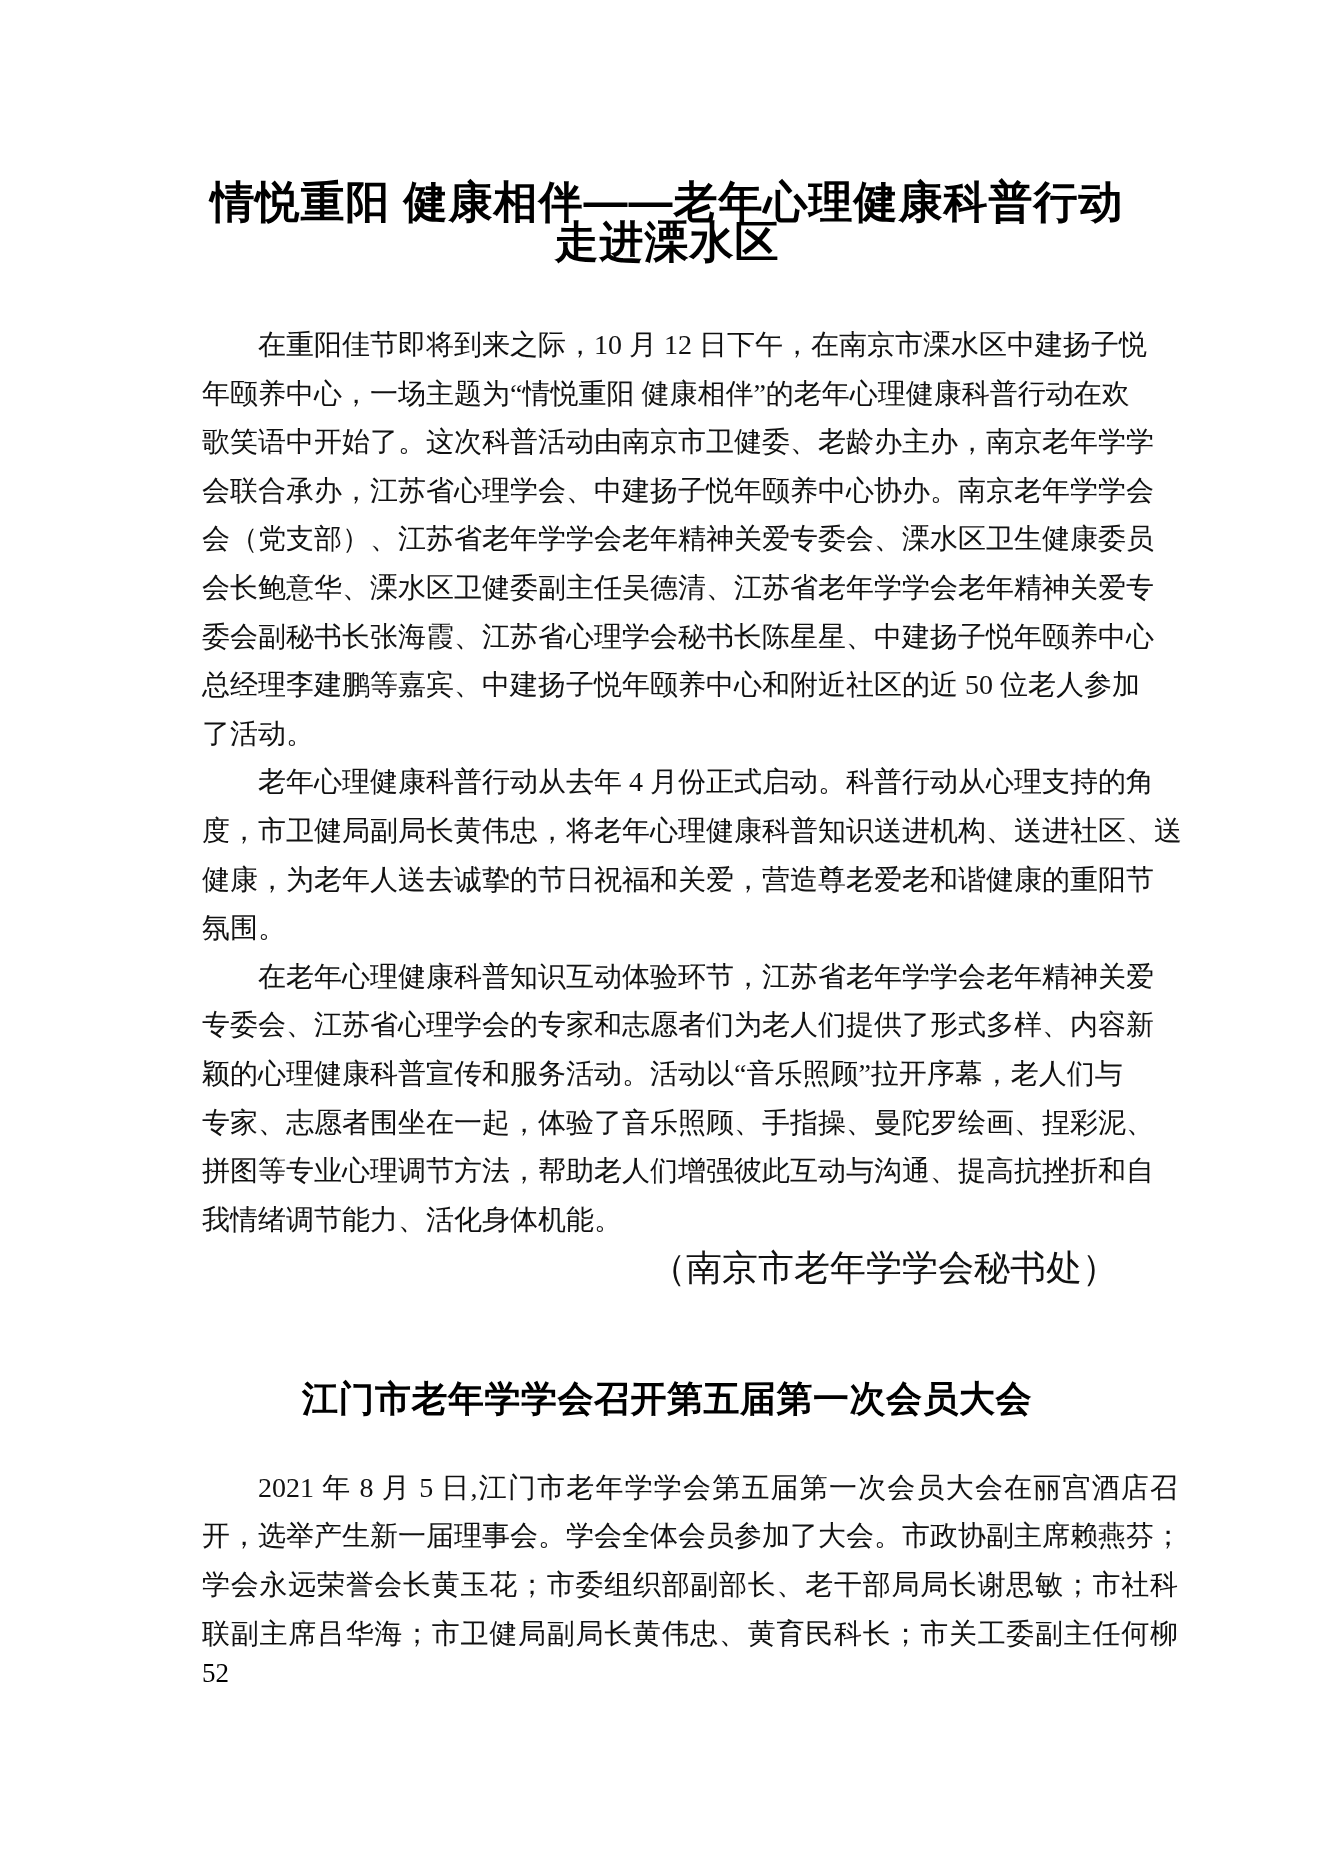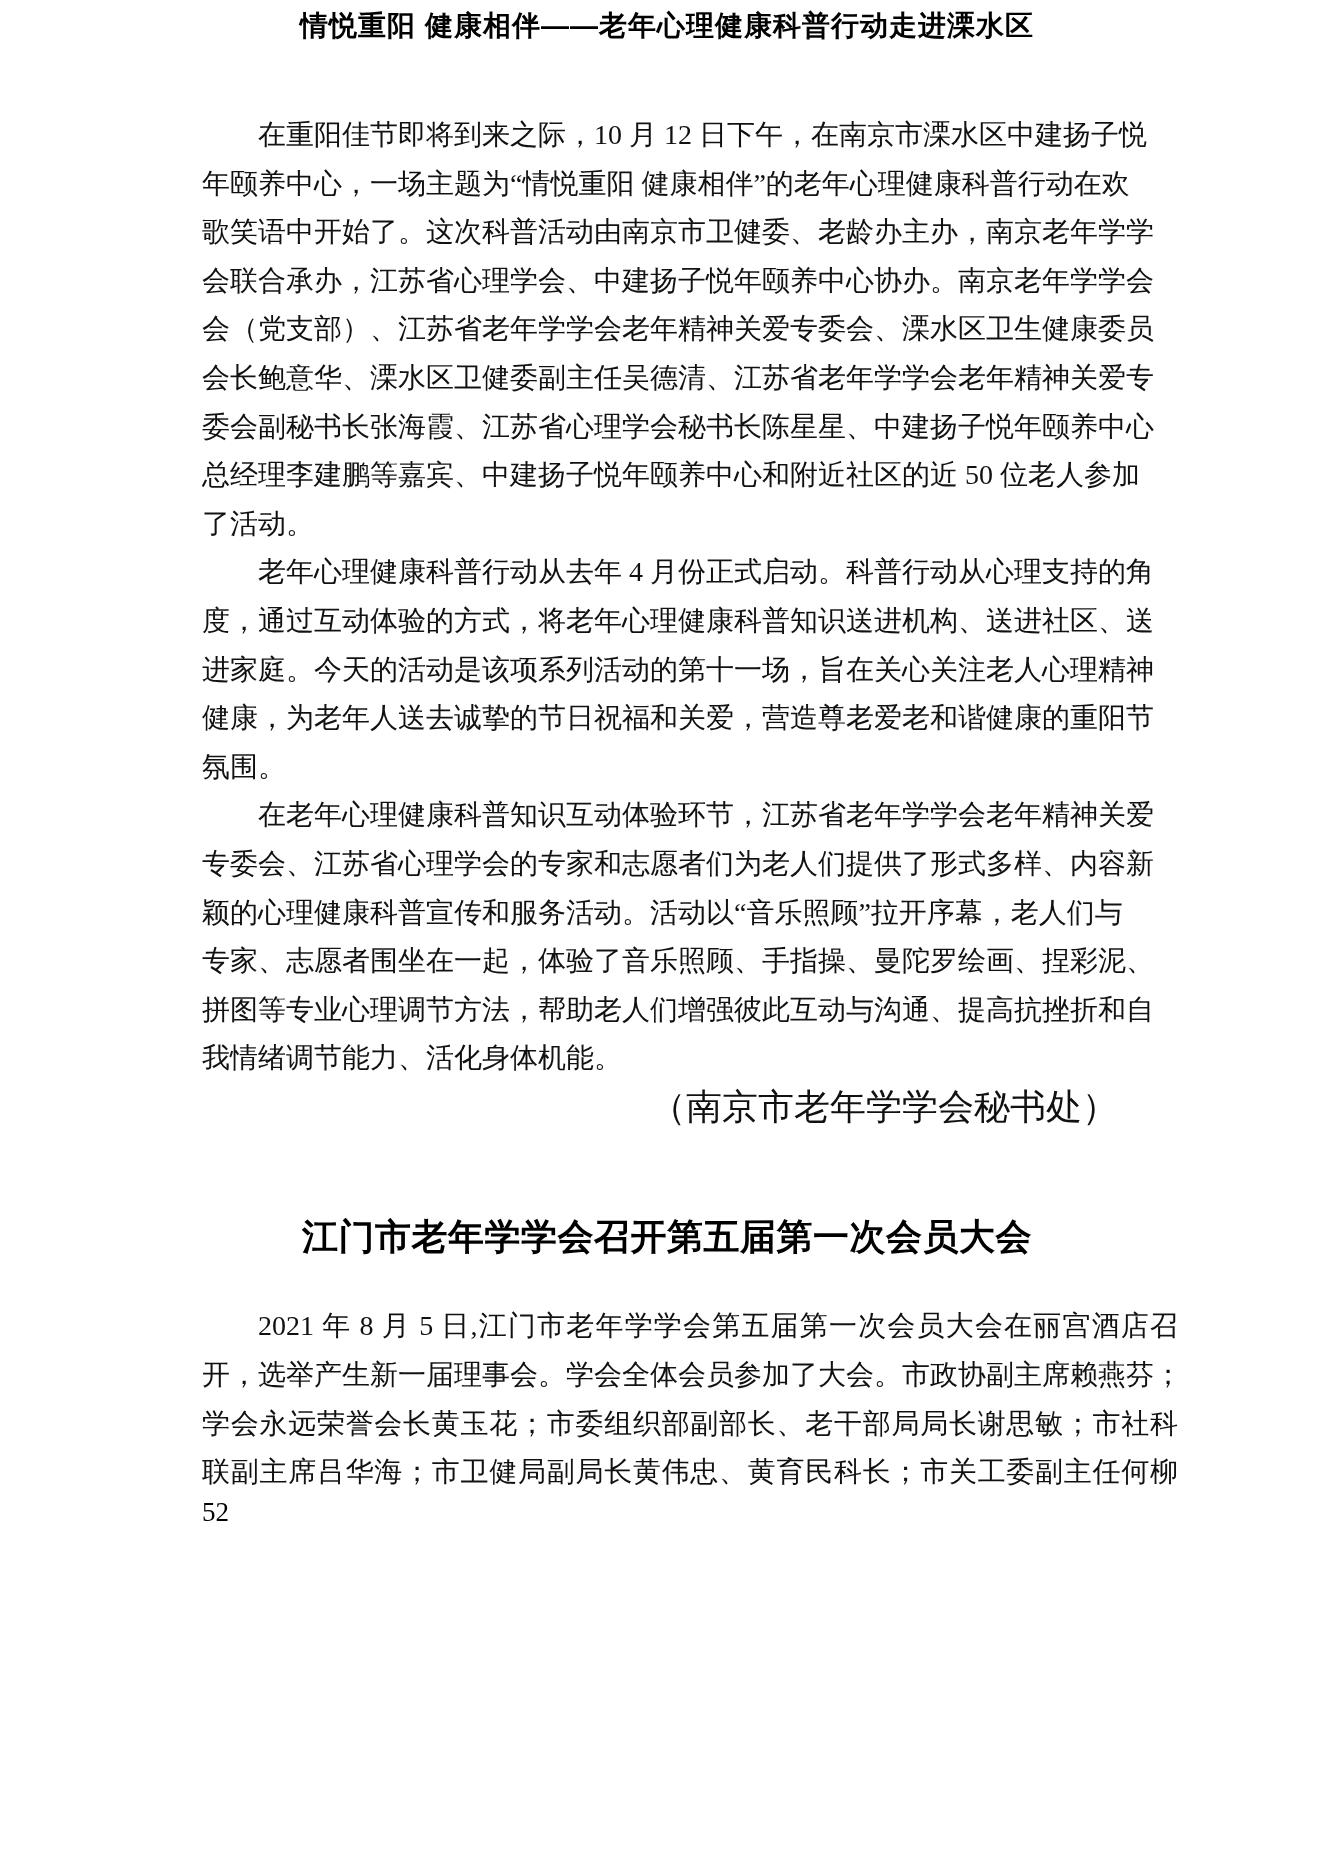--- a/index.html
+++ b/index.html
@@ -18,22 +18,23 @@
   }
   .doc-title {
     width: 930px;
     text-align: center;
     font-family: "Liberation Sans", "DejaVu Sans", sans-serif;
     font-weight: bold;
     color: #000000;
     letter-spacing: 1px;
   }
   .t1 {
-    font-size: 28px;
-    line-height: 52px;
+    margin-top: 182px;
+    font-size: 44px;
+    line-height: 40px;
   }
   .t2 {
     margin-top: 83px;
     font-size: 36px;
     line-height: 46px;
     letter-spacing: 0.5px;
   }
   .para { margin: 0; }
   .p-first { margin-top: 59px; }
   .a2-para { margin-top: 42px; }
@@ -80,22 +81,21 @@
       <div class="line">会联合承办，江苏省心理学会、中建扬子悦年颐养中心协办。南京老年学学会</div>
       <div class="line">会（党支部）、江苏省老年学学会老年精神关爱专委会、溧水区卫生健康委员</div>
       <div class="line">会长鲍意华、溧水区卫健委副主任吴德清、江苏省老年学学会老年精神关爱专</div>
       <div class="line">委会副秘书长张海霞、江苏省心理学会秘书长陈星星、中建扬子悦年颐养中心</div>
       <div class="line">总经理李建鹏等嘉宾、中建扬子悦年颐养中心和附近社区的近 50 位老人参加</div>
       <div class="line end">了活动。</div>
     </div>
 
     <div class="para">
       <div class="line indent">老年心理健康科普行动从去年 4 月份正式启动。科普行动从心理支持的角</div>
-      <div class="line">度，通过互动体验的方式，将老年心理健康科普知识送进机构、送进社区、送</div>
-      <div class="line">进家庭。今天的活动是该项系列活动的第十一场，旨在关心关注老人心理精神</div>
+      <div class="line">度，市卫健局副局长黄伟忠，将老年心理健康科普知识送进机构、送进社区、送</div>
       <div class="line">健康，为老年人送去诚挚的节日祝福和关爱，营造尊老爱老和谐健康的重阳节</div>
       <div class="line end">氛围。</div>
     </div>
 
     <div class="para">
       <div class="line indent">在老年心理健康科普知识互动体验环节，江苏省老年学学会老年精神关爱</div>
       <div class="line">专委会、江苏省心理学会的专家和志愿者们为老人们提供了形式多样、内容新</div>
       <div class="line">颖的心理健康科普宣传和服务活动。活动以“音乐照顾”拉开序幕，老人们与</div>
       <div class="line">专家、志愿者围坐在一起，体验了音乐照顾、手指操、曼陀罗绘画、捏彩泥、</div>
       <div class="line">拼图等专业心理调节方法，帮助老人们增强彼此互动与沟通、提高抗挫折和自</div>

